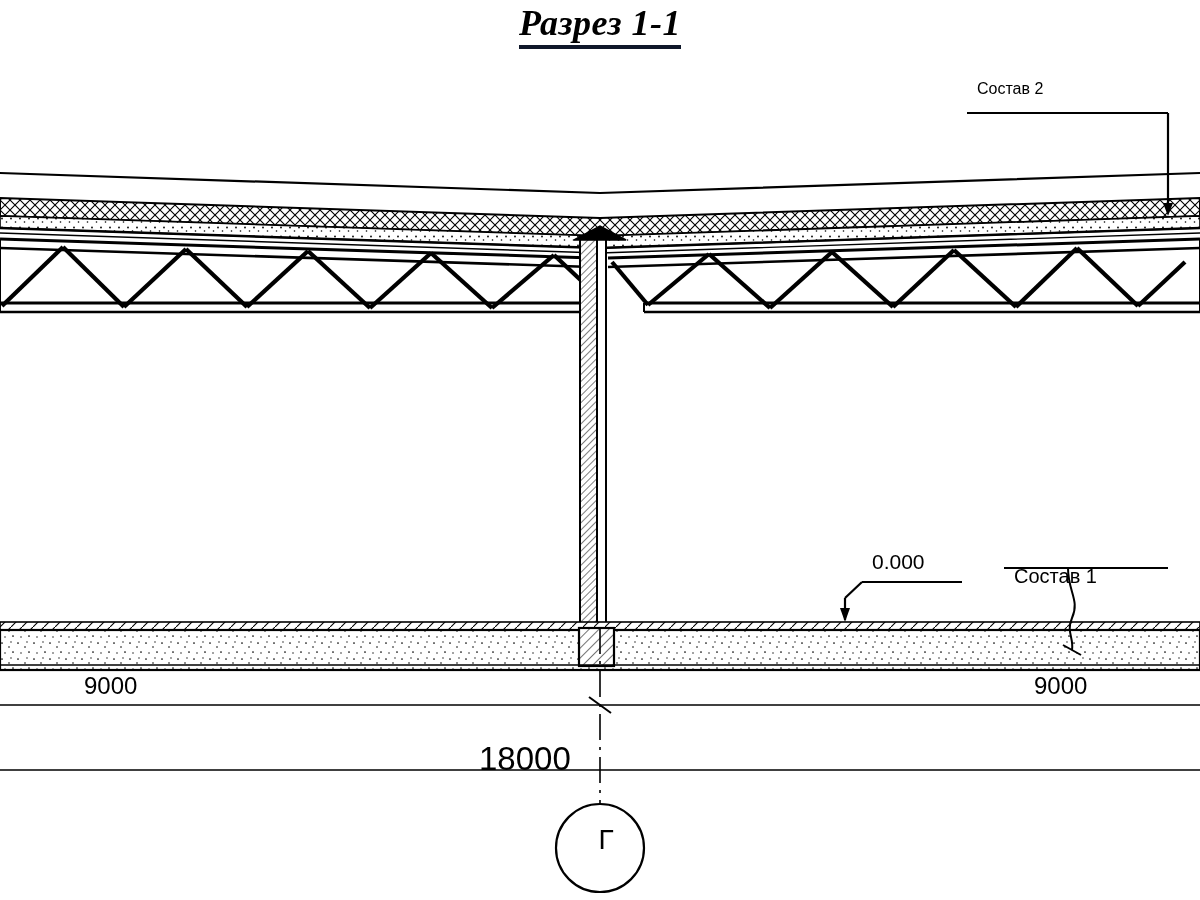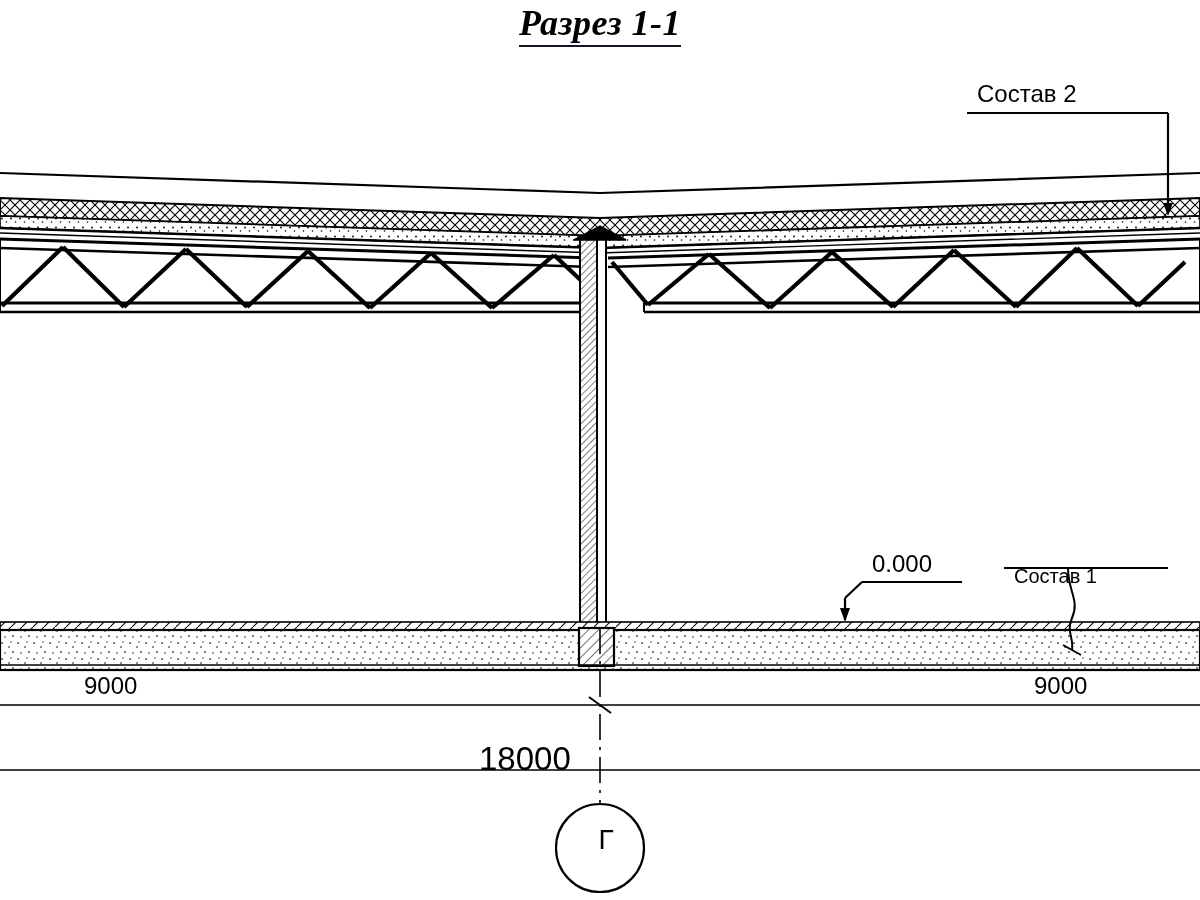--- a/index.html
+++ b/index.html
@@ -38,37 +38,37 @@
     top: 2px;
     width: 1200px;
     text-align: center;
     font-family: "Liberation Serif", serif;
     font-style: italic;
     font-weight: bold;
     font-size: 36px;
     letter-spacing: 0.5px;
   }
   #title span.u {
-    border-bottom: 2px solid #0f172a;
+    border-bottom: 4px solid #0f172a;
     padding-bottom: 2px;
   }
   #lbl-sostav2 {
     left: 977px;
     top: 80px;
-    font-size: 24px;
+    font-size: 16px;
   }
   #lbl-sostav1 {
     left: 1014px;
     top: 565px;
     font-size: 20px;
   }
   #lbl-level {
     left: 872px;
     top: 550px;
-    font-size: 24px;
+    font-size: 21px;
     text-align: center;
   }
   #lbl-dim-left {
     left: 84px;
     top: 672px;
     font-size: 24px;
   }
   #lbl-dim-right {
     left: 1034px;
     top: 672px;

